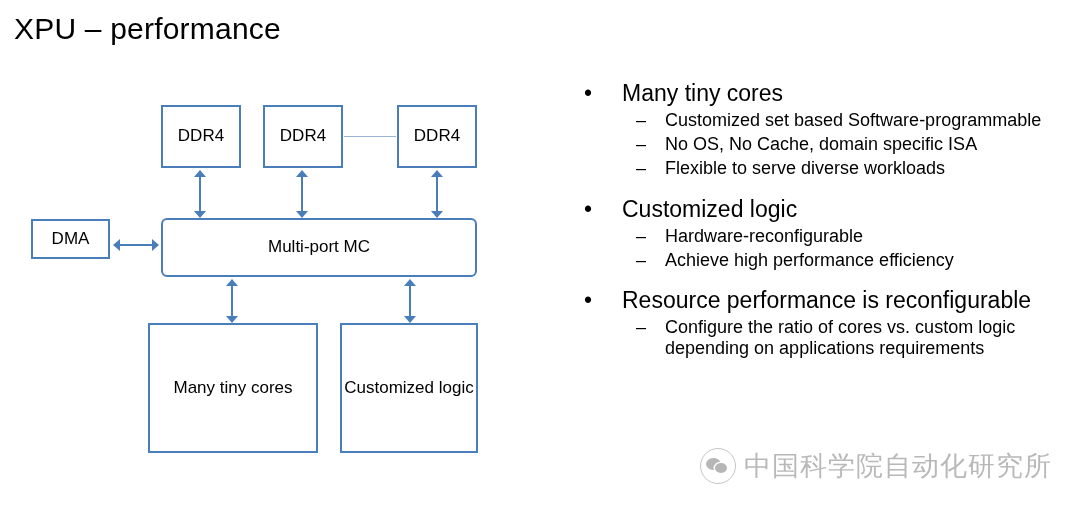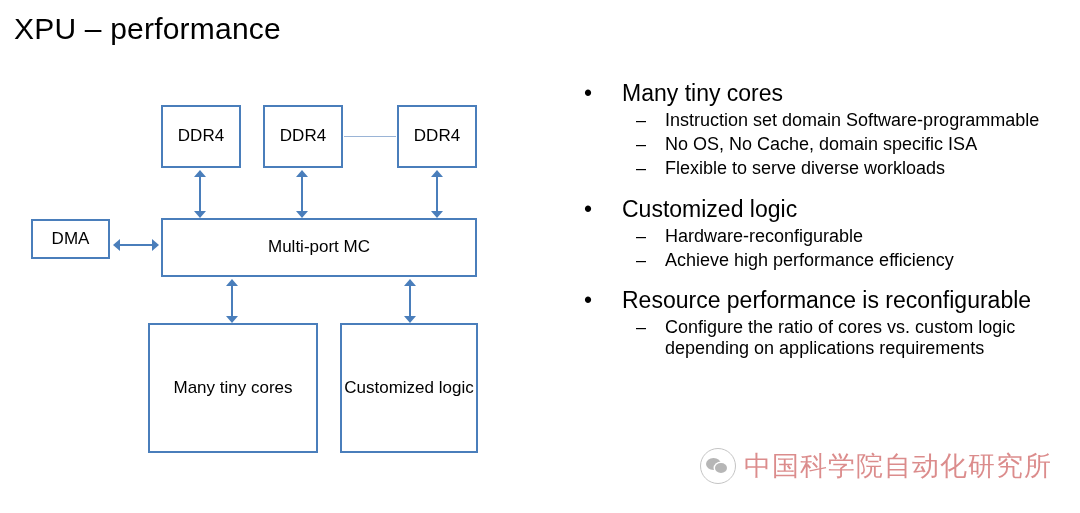--- a/index.html
+++ b/index.html
@@ -51,21 +51,21 @@
     line-height: 1.18;
     color: #000000;
   }
   .node-label { display: block; }
 
   #node-ddr4-1 { left: 161px; top: 105px; width: 80px; height: 63px; }
   #node-ddr4-2 { left: 263px; top: 105px; width: 80px; height: 63px; }
   #node-ddr4-3 { left: 397px; top: 105px; width: 80px; height: 63px; }
 
   #node-dma { left: 31px; top: 219px; width: 79px; height: 40px; }
-  #node-mc  { left: 161px; top: 218px; width: 316px; height: 59px; }
+  #node-mc  { left: 161px; top: 218px; width: 316px; height: 59px; border-radius: 6px; }
 
   #node-cores { left: 148px; top: 323px; width: 170px; height: 130px; }
   #node-logic { left: 340px; top: 323px; width: 138px; height: 130px; }
 
   
   #link-ddr4-2-3 {
     position: absolute;
     left: 344px;
     top: 136px;
     width: 52px;
@@ -215,21 +215,21 @@
     width: 15px; height: 12px;
     left: 5px; top: 9px;
   }
   #watermark-logo::after {
     width: 12px; height: 10px;
     left: 14px; top: 14px;
     box-shadow: 0 0 0 1.5px #ffffff;
   }
   #watermark-text {
     font-size: 27px;
-    color: #b91c1c;
+    color: #737373;
     white-space: nowrap;
     letter-spacing: 1px;
   }
 </style>
 </head>
 <body>
 
 <div id="slide">
 
   <div id="slide-title">XPU – performance</div>
@@ -304,21 +304,21 @@
   <div id="bullets">
 
     <div class="bullet-group">
       <div class="bullet-l1">
         <span class="marker">•</span>
         <span>Many tiny cores</span>
       </div>
       <div class="sub-list">
         <div class="bullet-l2">
           <span class="marker">–</span>
-          <span>Instruction set domain Software-programmable</span>
+          <span>Customized set based Software-programmable</span>
         </div>
         <div class="bullet-l2">
           <span class="marker">–</span>
           <span>No OS, No Cache, domain specific ISA</span>
         </div>
         <div class="bullet-l2">
           <span class="marker">–</span>
           <span>Flexible to serve diverse workloads</span>
         </div>
       </div>

